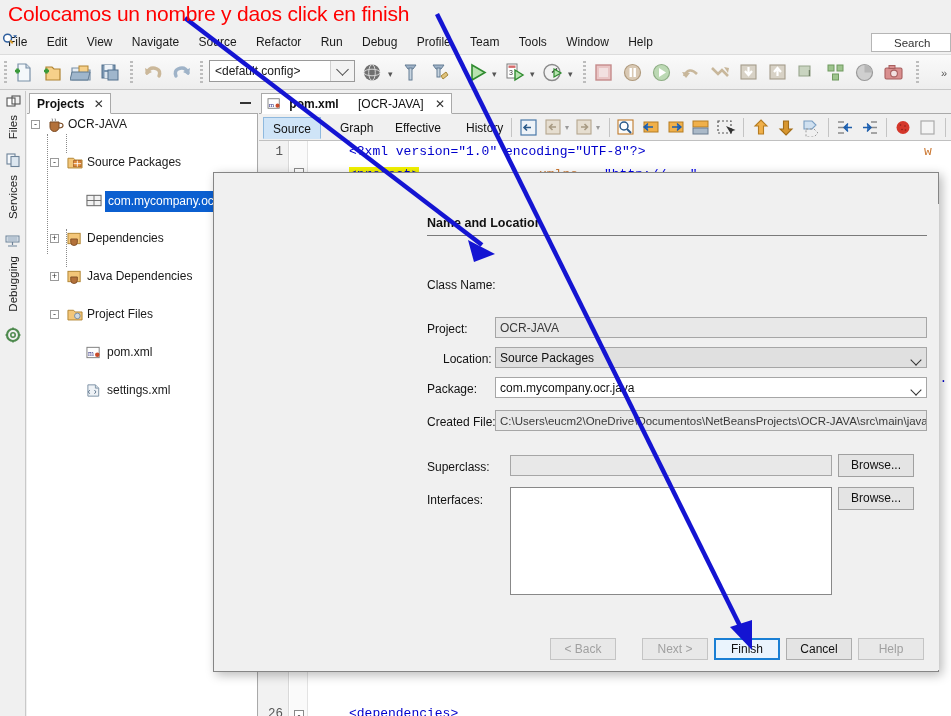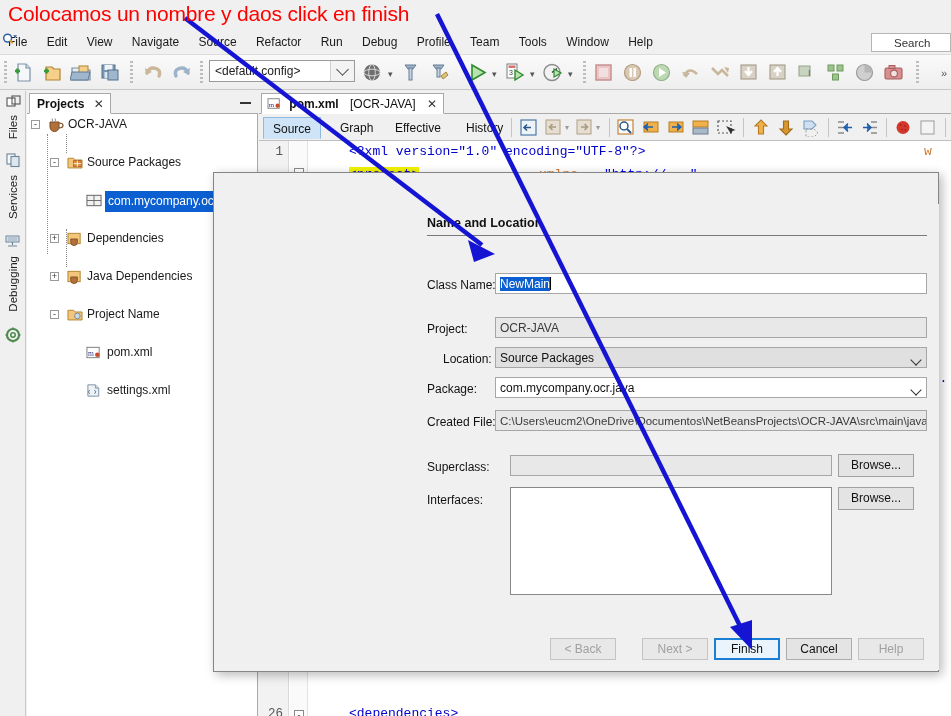--- a/index.html
+++ b/index.html
@@ -444,21 +444,21 @@
         </svg>
         <span class="tlabel" style="left:60px">Java Dependencies</span>
       </div>
 
       <div class="tnode" style="top:95px">
         <span class="tog" style="left:23px">-</span>
         <svg class="tico" style="left:40px" viewBox="0 0 17 15">
           <path d="M1 3 h6 l1.6 1.8 h7.4 v8.5 h-15 z" fill="#f3c679" stroke="#b08432" stroke-width="1"></path>
           <circle cx="11" cy="9" r="3" fill="#cfd9e2" stroke="#6d8399" stroke-width="0.9"></circle>
         </svg>
-        <span class="tlabel" style="left:60px">Project Name</span>
+        <span class="tlabel" style="left:60px">Project Files</span>
       </div>
 
       <div class="tnode" style="top:114px">
         <svg class="tico" style="left:59px" viewBox="0 0 17 15">
           <rect x="1" y="2" width="13" height="11" fill="#ffffff" stroke="#7a7a7a" stroke-width="1"></rect>
           <text x="2" y="11" font-size="8" fill="#3a3a8a" font-family="Liberation Serif">m</text>
           <circle cx="12" cy="10" r="2.4" fill="#c94b2b"></circle>
         </svg>
         <span class="tlabel" style="left:80px">pom.xml</span>
       </div>
@@ -476,21 +476,21 @@
 
   <div class="editor">
     <div class="edtabstrip">
       <div class="edtab">
         <svg style="width:15px;height:13px;vertical-align:-2px;margin-right:4px" viewBox="0 0 17 15">
           <rect x="1" y="2" width="13" height="11" fill="#ffffff" stroke="#7a7a7a" stroke-width="1"></rect>
           <text x="2" y="11" font-size="8" fill="#3a3a8a" font-family="Liberation Serif">m</text>
           <circle cx="12" cy="10" r="2.4" fill="#c94b2b"></circle>
         </svg>
         <b>pom.xml</b>
-        <span class="proj" style="margin-left:8px">[OCR-JAVA]</span>
+        <span class="proj" style="margin-left:16px">[OCR-JAVA]</span>
         <span class="xmark">✕</span>
       </div>
     </div>
 
     <div class="edsubbar">
       <div class="vtabbtn active" style="left:4px">Source</div>
       <div class="vtabbtn" style="left:72px">Graph</div>
       <div class="vtabbtn" style="left:127px">Effective</div>
       <div class="vtabbtn" style="left:198px">History</div>
 
@@ -600,23 +600,20 @@
   </div>
 
   <div class="dialog">
 
 
     <div class="dlg-right">
       <span class="nl-h">Name and Location</span>
       <div class="nl-rule"></div>
 
       <span class="flabel" style="left:12px; top:74px">Class Name:</span>
-      <div class="ftext" style="left:80px; top:69px; width:432px;">
-        <span class="sel-text">NewMain</span><span class="caret"></span>
-      </div>
 
       <span class="flabel" style="left:12px; top:118px">Project:</span>
       <div class="ftext disabled" style="left:80px; top:113px; width:432px;">OCR-JAVA</div>
 
       <span class="flabel" style="left:28px; top:148px">Location:</span>
       <div class="fcombo gray" style="left:80px; top:143px; width:432px;">
         <span>Source Packages</span>
         <span class="arw"><span class="chev2"></span></span>
       </div>
 

